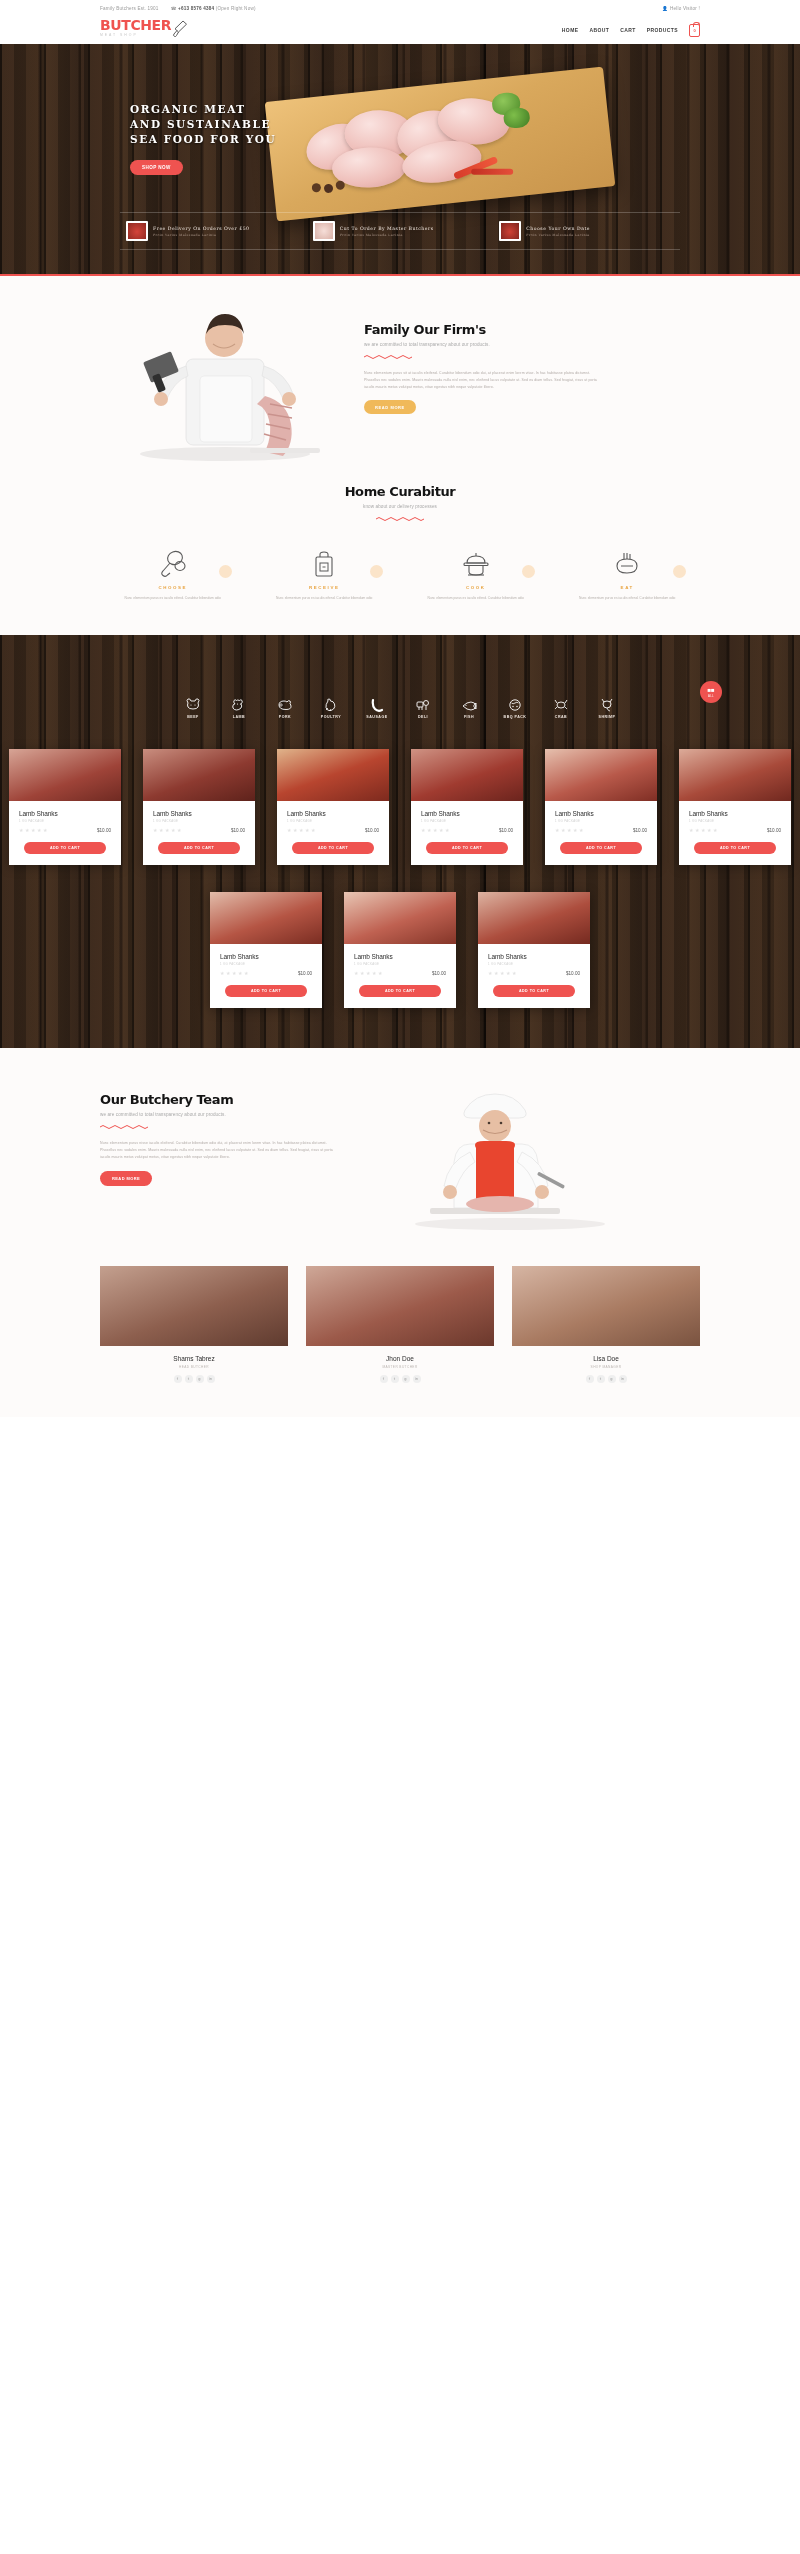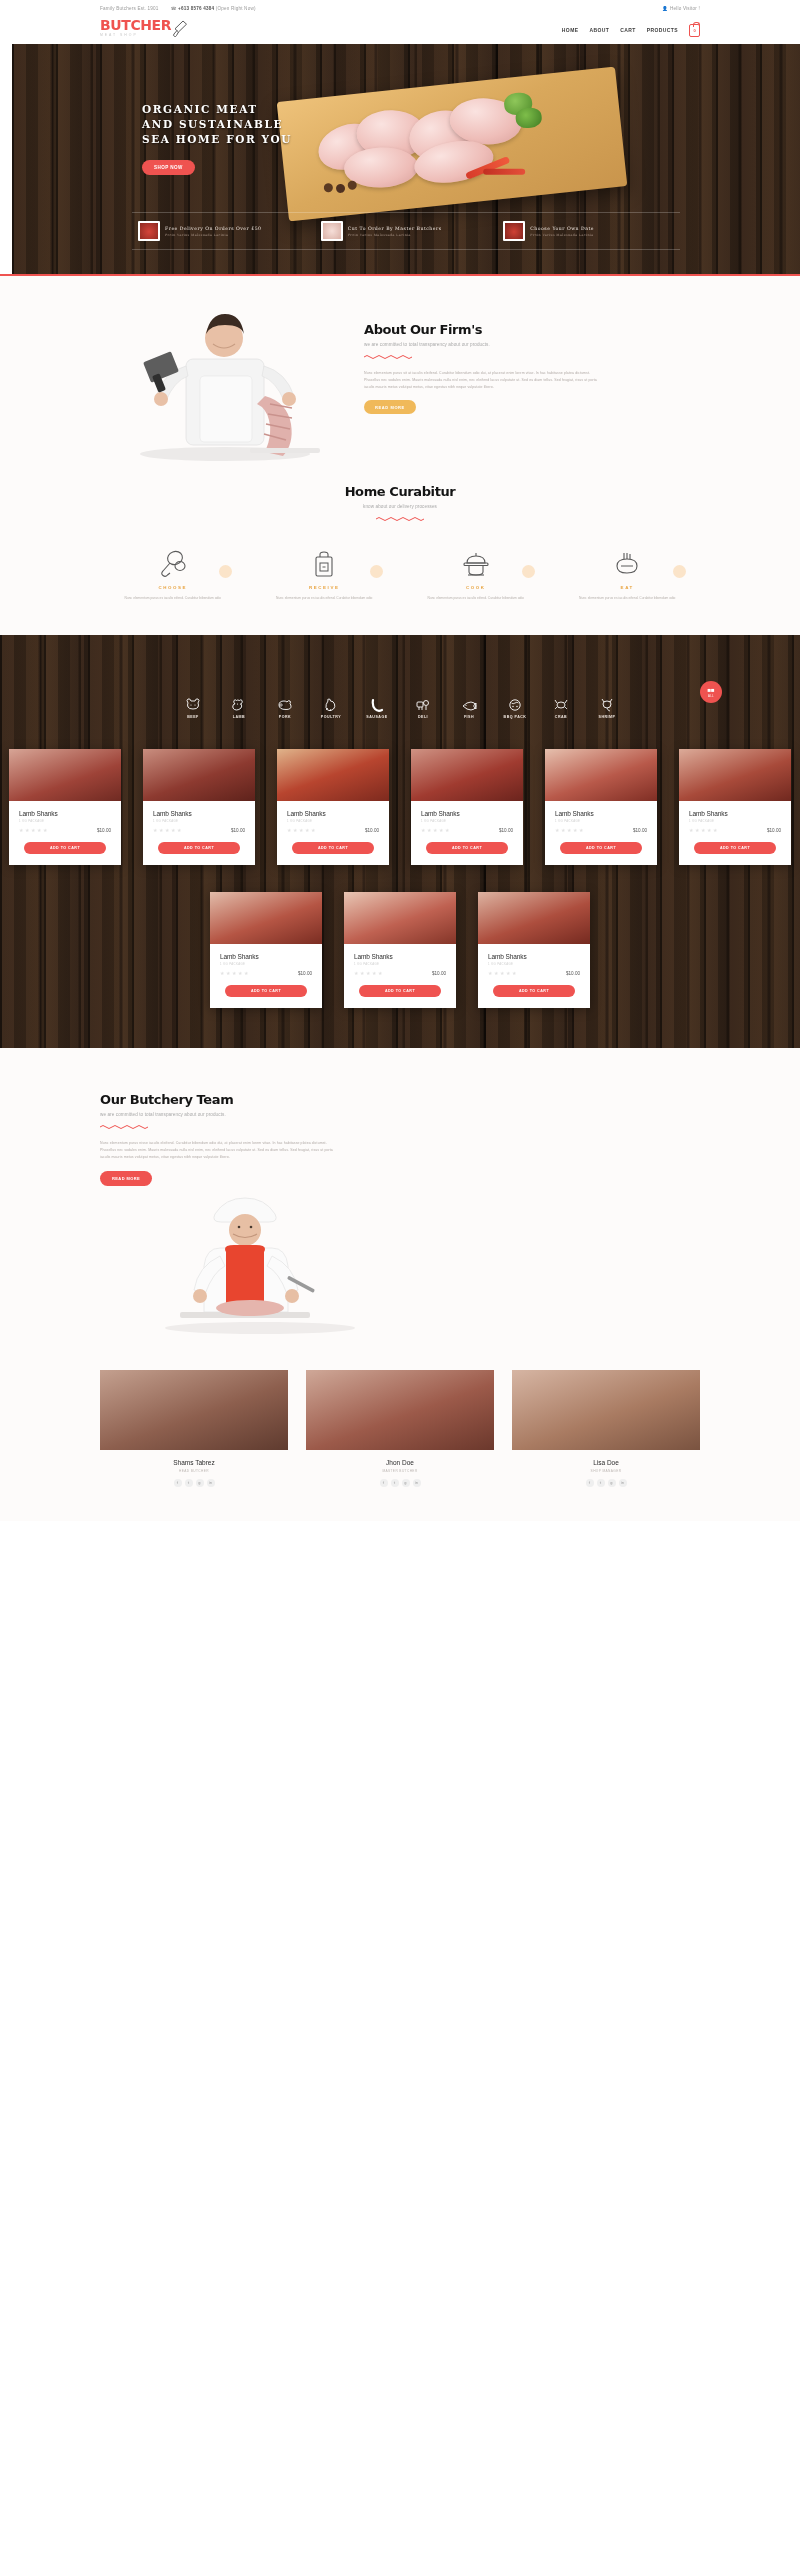--- a/index.html
+++ b/index.html
@@ -46,21 +46,21 @@
            text-decoration:none; letter-spacing:.4px; }
   .cart-btn { width:11px; height:13px; border:.7px solid #ef5350;
               border-radius:2px; position:relative; display:flex;
               align-items:center; justify-content:center; }
   .cart-btn::before { content:""; position:absolute; top:-2.2px; left:3px;
               width:5px; height:4px; border:.7px solid #ef5350;
               border-bottom:none; border-radius:3px 3px 0 0; }
   .cart-ct { font-size:4px; color:#ef5350; font-weight:bold; }
 
   
-  .hero { height:230px; position:relative; overflow:hidden;margin-left:12px; }
+  .hero { height:230px; position:relative; overflow:hidden; }
   .hero-inner { position:absolute; inset:0; padding:58px 0 0 130px; }
   .hero h1 { font-family:"DejaVu Serif", serif; color:#fff;
              font-size:10.5px; line-height:15px; letter-spacing:1.6px;
              text-shadow:0 1px 2px rgba(0,0,0,.6); }
   .btn-shop { display:inline-block; margin-top:13px; background:#ef5350;
               color:#fff; font-size:4.6px; font-weight:bold;
               letter-spacing:.4px; padding:5px 12px; border-radius:9px;
               border:none; cursor:pointer; }
   .hero-board { position:absolute; left:270px; top:40px; width:340px; height:120px;
      transform:rotate(-6deg); }
@@ -143,21 +143,21 @@
   .card-sku { font-size:2.8px; color:#cfcfcf; margin-top:2px; letter-spacing:.4px; }
   .card-row { display:flex; align-items:center; margin-top:5px; }
   .stars { display:flex; gap:1.5px; }
   .st { font-size:5px; color:#e3e3e3; line-height:5px; }
   .price { margin-left:auto; font-size:4.6px; color:#555; }
   .btn-cart { display:block; margin:9px auto 0; width:82px; background:#ef5350;
      color:#fff; font-size:3.6px; font-weight:bold; letter-spacing:.5px;
      padding:4px 0; border-radius:7px; border:none; text-align:center; cursor:pointer; }
 
   
-  .team { background:#fdfbfa; padding:34px 100px 0; display:flex; min-height:150px;flex-direction:column; }
+  .team { background:#fdfbfa; padding:34px 100px 0; display:flex; min-height:150px; }
   .team-copy { width:250px; padding-top:10px; }
   .team-img { flex:1; position:relative; }
   .team-grid { background:#fdfbfa; padding:30px 100px 34px; display:flex; gap:18px; }
   .member { flex:1; text-align:center; }
   .m-img { height:80px; background:#b98a80; position:relative; overflow:hidden; }
   .m-n { font-size:6.5px; color:#2b2b2b; margin-top:9px; }
   .m-r { font-size:3.2px; color:#bdb7b3; margin-top:3px; letter-spacing:.4px; }
   .m-soc { display:flex; justify-content:center; gap:3px; margin-top:6px; }
   .soc { width:8px; height:8px; border-radius:50%; background:#efefef;
          display:flex; align-items:center; justify-content:center;
@@ -225,21 +225,21 @@
       <div class="veg" style="left:8px;top:74px;width:9px;height:9px;background:#5b3a22;border-radius:50%"></div>
       <div class="veg" style="left:20px;top:76px;width:9px;height:9px;background:#4e3020;border-radius:50%"></div>
       <div class="veg" style="left:32px;top:74px;width:9px;height:9px;background:#5b3a22;border-radius:50%"></div>
     </div>
   </div>
 
   <div class="hero-inner">
     <h1>
       <span>ORGANIC  MEAT</span><br>
       <span>AND  SUSTAINABLE</span><br>
-      <span>SEA  HOME  FOR  YOU</span>
+      <span>SEA  FOOD  FOR  YOU</span>
     </h1>
     <button class="btn-shop">SHOP NOW</button>
   </div>
 
   <div class="hero-strip">
     <div class="hs-item">
       <div class="hs-img" style="background:radial-gradient(circle at 50% 55%,#d4443a,#8e2a22)"></div>
       <div>
         <div class="hs-t">Free Delivery On Orders Over £50</div>
         <div class="hs-s">Proin Varius Malesuada Lacinia</div>
@@ -277,21 +277,21 @@
       <circle cx="61" cy="95" r="7" fill="#e8c0a6"></circle>
       <circle cx="189" cy="95" r="7" fill="#e8c0a6"></circle>
       <rect x="46" y="52" width="30" height="22" rx="2" transform="rotate(-22 61 63)" fill="#5d5d5d"></rect>
       <rect x="55" y="70" width="8" height="18" rx="2" transform="rotate(-22 59 79)" fill="#2f2f2f"></rect>
       <path d="M165 92 q22 6 26 28 q3 20-8 32 l-18-4 q8-18 4-32 q-3-12-12-16Z" fill="#e0b1ac"></path>
       <path d="M170 100 l22 4 M168 110 l24 4 M166 120 l24 5 M164 130 l22 6" stroke="#c9928d" stroke-width="1.6"></path>
       <rect x="150" y="144" width="70" height="5" rx="2" fill="#e9e7e6"></rect>
     </svg>
   </div>
   <div class="about-copy">
-    <div class="h2">About Our Firm's</div>
+    <div class="h2">Family Our Firm's</div>
     <div class="sub">we are committed to total transparency about our products.</div>
     <div class="squig">
       <svg width="48" height="5" viewBox="0 0 48 5">
         <path d="M0 3 q3-3 6 0 t6 0 t6 0 t6 0 t6 0 t6 0 t6 0 t6 0" fill="none" stroke="#ef5350" stroke-width="1"></path>
       </svg>
     </div>
     <p class="body-p">Nunc elementum purus sit at iaculis eleifend. Curabitur bibendum odio dui, at placerat enim lorem vitae. In hac habitasse platea dictumst. Phasellus nec sodales enim. Mauris malesuada nulla nisl enim, nec eleifend lacus vulputate ut. Sed eu diam tellus. Sed feugiat, risus ut porta iaculis mauris metus volutpat metus, vitae egestas nibh neque vulputate libero.</p>
     <button class="btn-amber">READ MORE</button>
   </div>
 </div>

